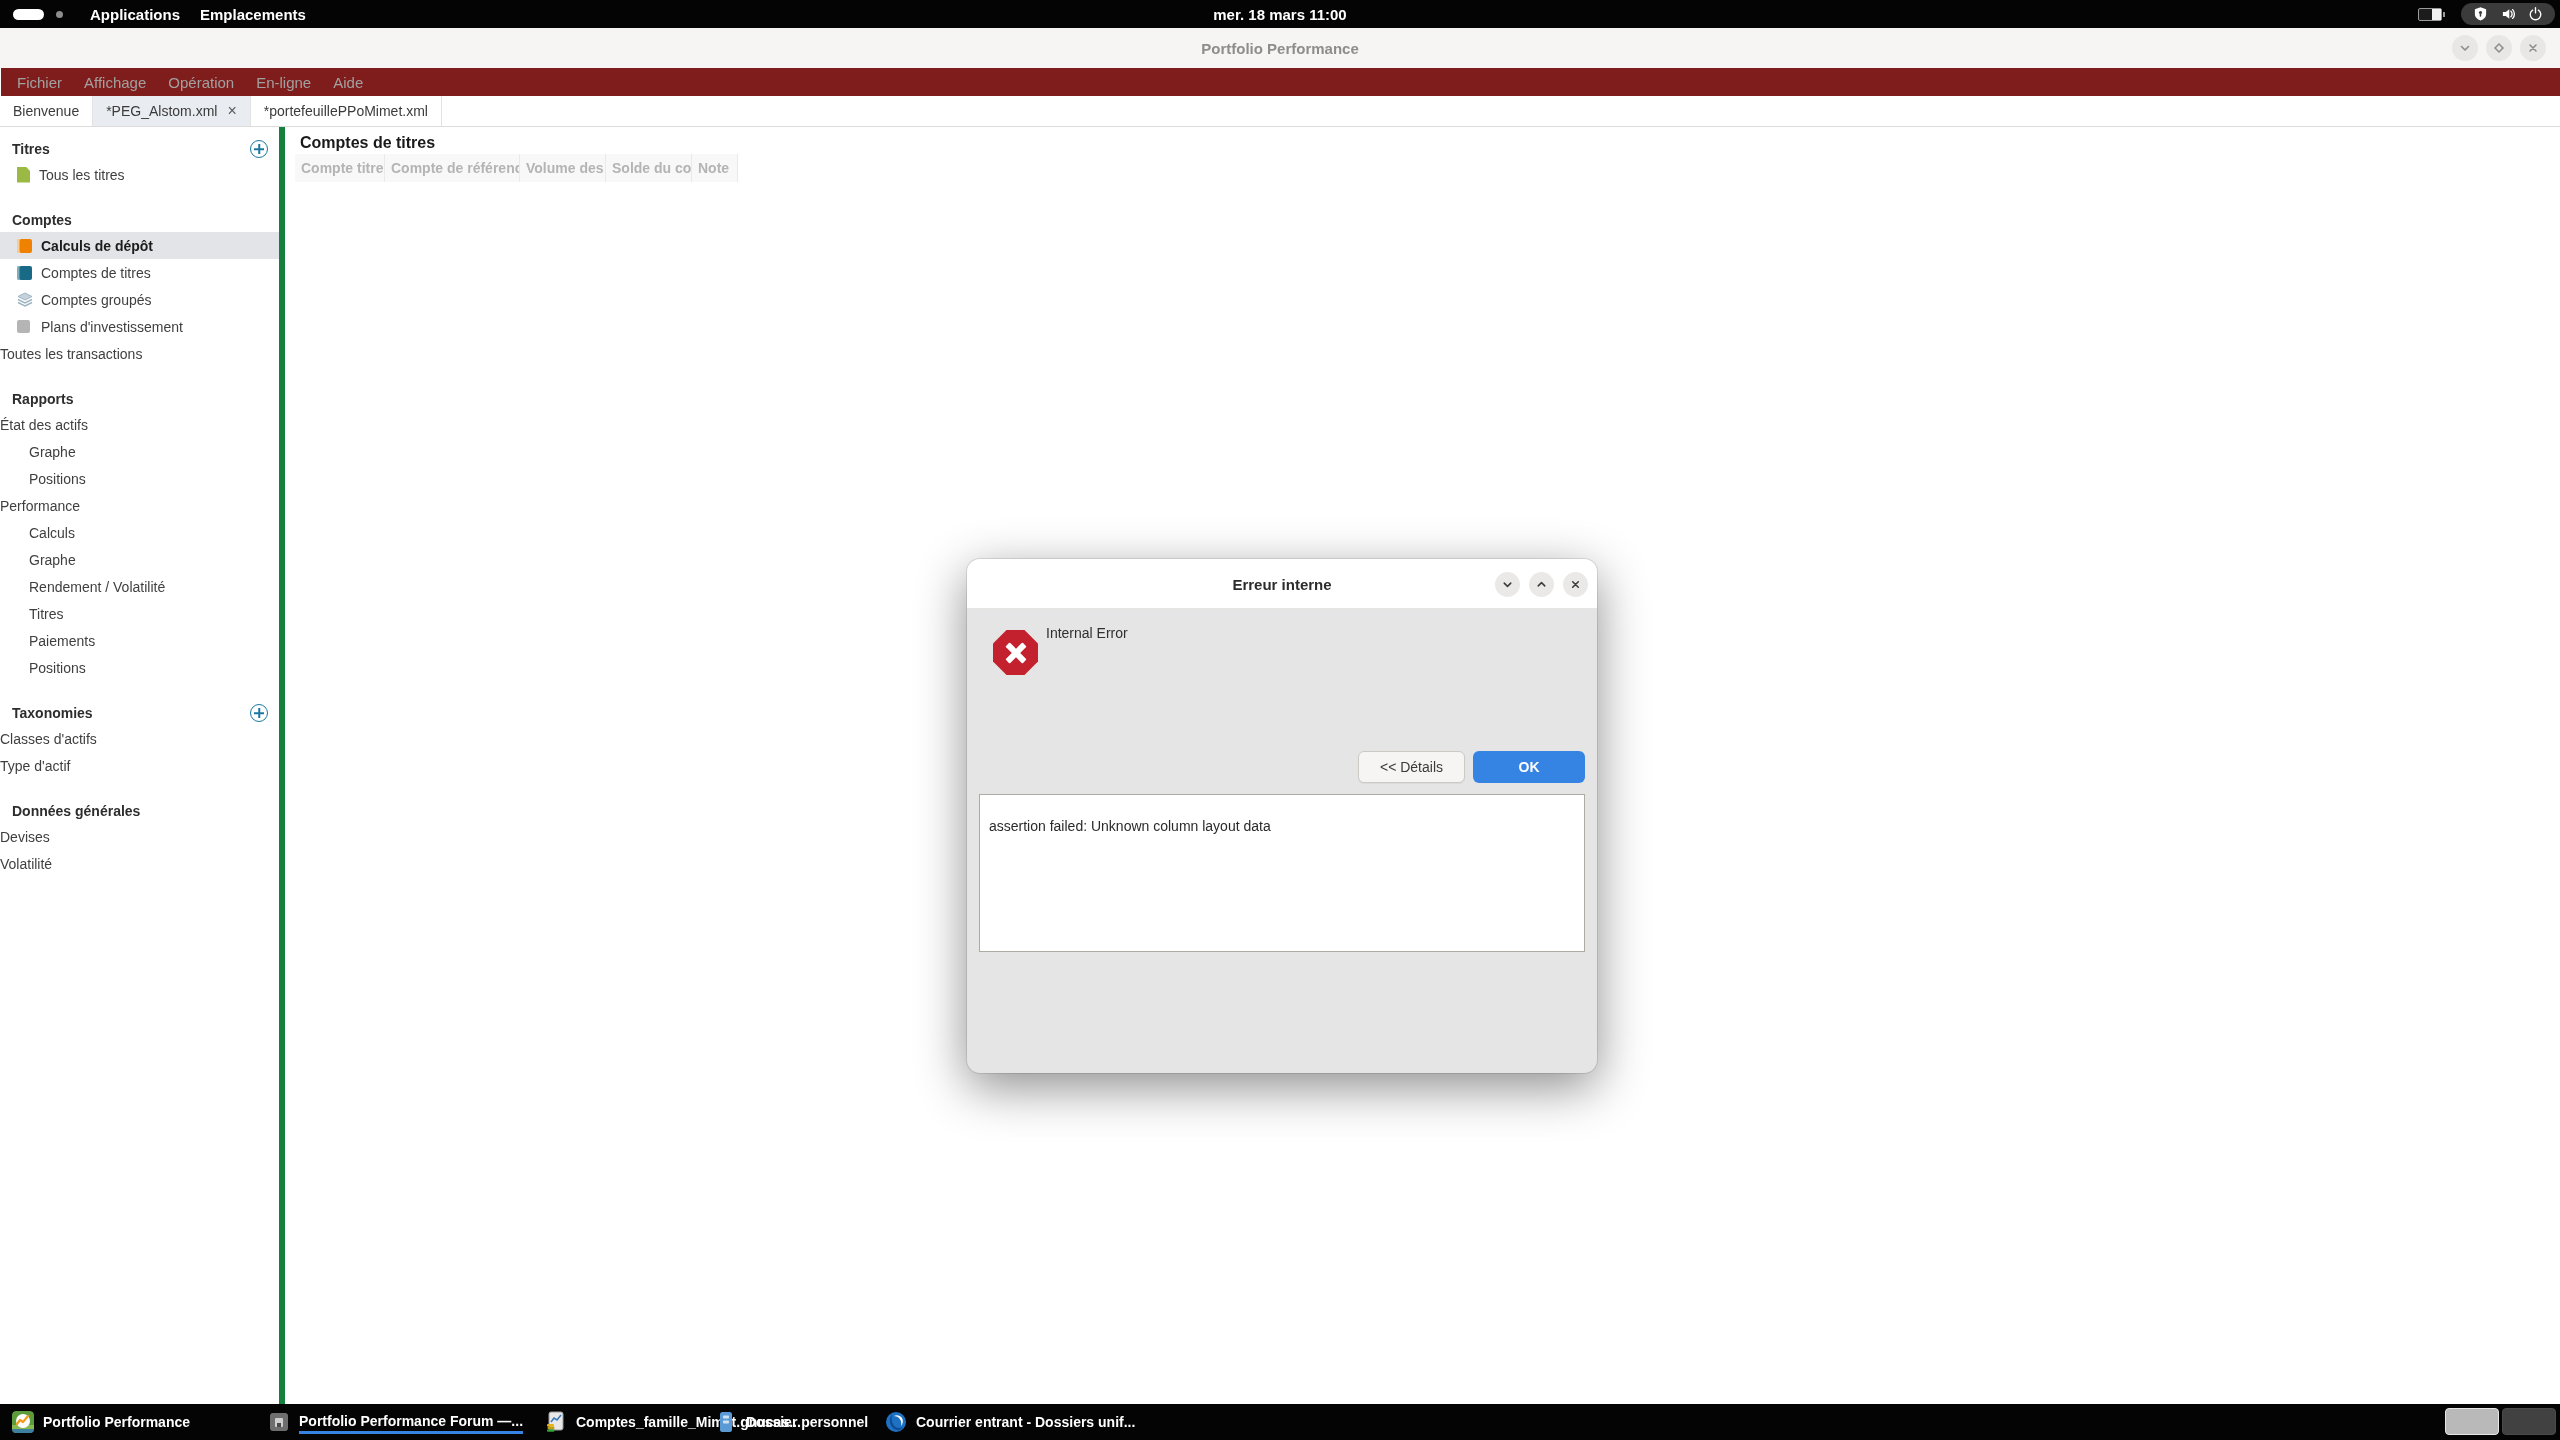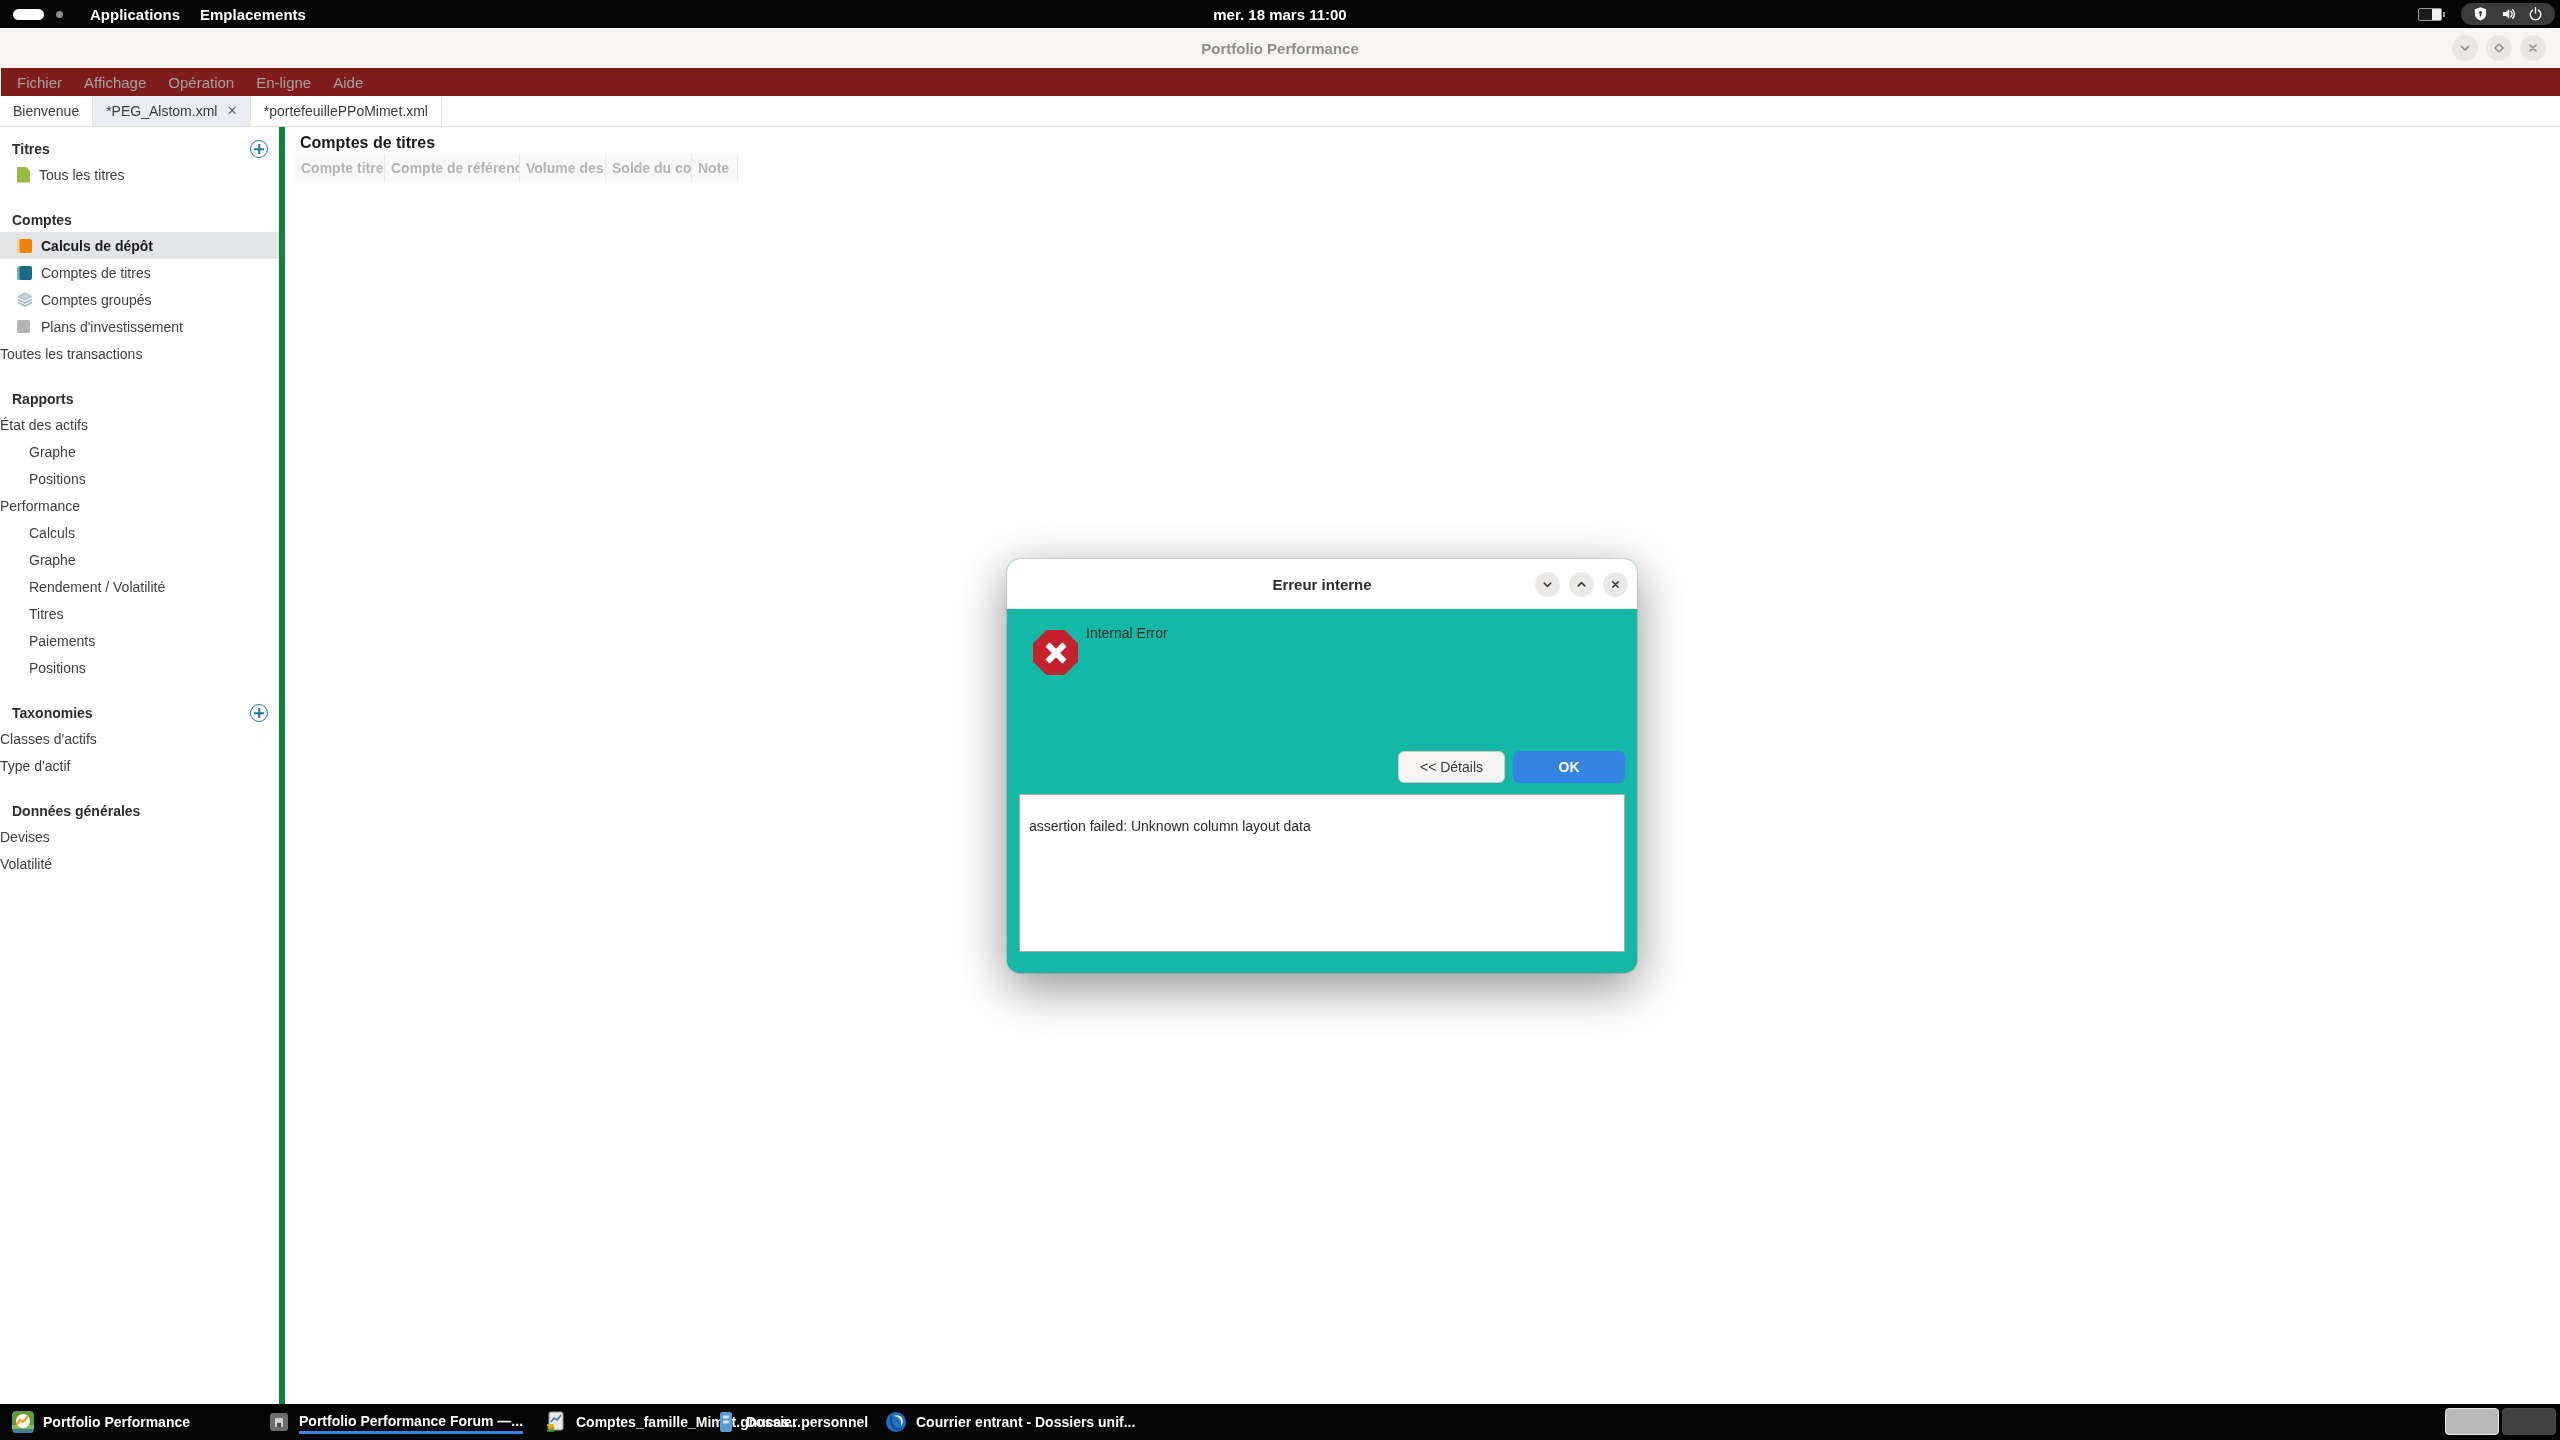--- a/index.html
+++ b/index.html
@@ -76,22 +76,22 @@
   .ico-book-teal { background:#186a86; border-radius:2px; height:14px;
     box-shadow:inset 2.5px 0 0 rgba(255,255,255,.45); }
   .ico-square { background:#b5b5b5; border-radius:2px; width:13px; height:13px; }
   
   .main { position:absolute; left:286px; top:0; right:0; height:100%; background:#fff; }
   .page-heading { position:absolute; left:14px; top:7px; font-size:16px; font-weight:bold; color:#1a1a1a; }
   .col-headers { position:absolute; left:9px; top:27px; height:28px; display:flex; }
   .col-cell { background:#f8f8f8; border-right:1px solid #eaeaea; display:flex; align-items:center;
     padding-left:6px; font-size:14px; font-weight:bold; color:#b4b4b4; overflow:hidden; white-space:nowrap; }
   
-  .dialog { position:absolute; left:1007px; top:559px; width:630px; height:414px;
-    border-radius:13px; background:#14b8a6; box-shadow:0 14px 50px rgba(0,0,0,.45), 0 0 0 1px rgba(0,0,0,.10);
+  .dialog { position:absolute; left:967px; top:559px; width:630px; height:514px;
+    border-radius:13px; background:#e5e5e5; box-shadow:0 14px 50px rgba(0,0,0,.45), 0 0 0 1px rgba(0,0,0,.10);
     z-index:40; }
   .dialog-titlebar { position:absolute; left:0; top:0; width:100%; height:50px; background:#ffffff;
     border-radius:13px 13px 0 0; border-bottom:1px solid #e8e6e3; }
   .dialog-title { position:absolute; left:0; right:0; top:0; height:50px; display:flex;
     align-items:center; justify-content:center; font-size:15px; font-weight:bold; color:#2c2c2c; }
   .dialog-controls { position:absolute; right:9px; top:13px; display:flex; gap:9px; }
   .dlg-circle { width:25px; height:25px; border-radius:50%; background:#ebe9e7;
     display:flex; align-items:center; justify-content:center; }
   .err-icon { position:absolute; left:26px; top:71px; width:45px; height:45px; background:#c4212e;
     clip-path:polygon(30% 0,70% 0,100% 30%,100% 70%,70% 100%,30% 100%,0 70%,0 30%); }

